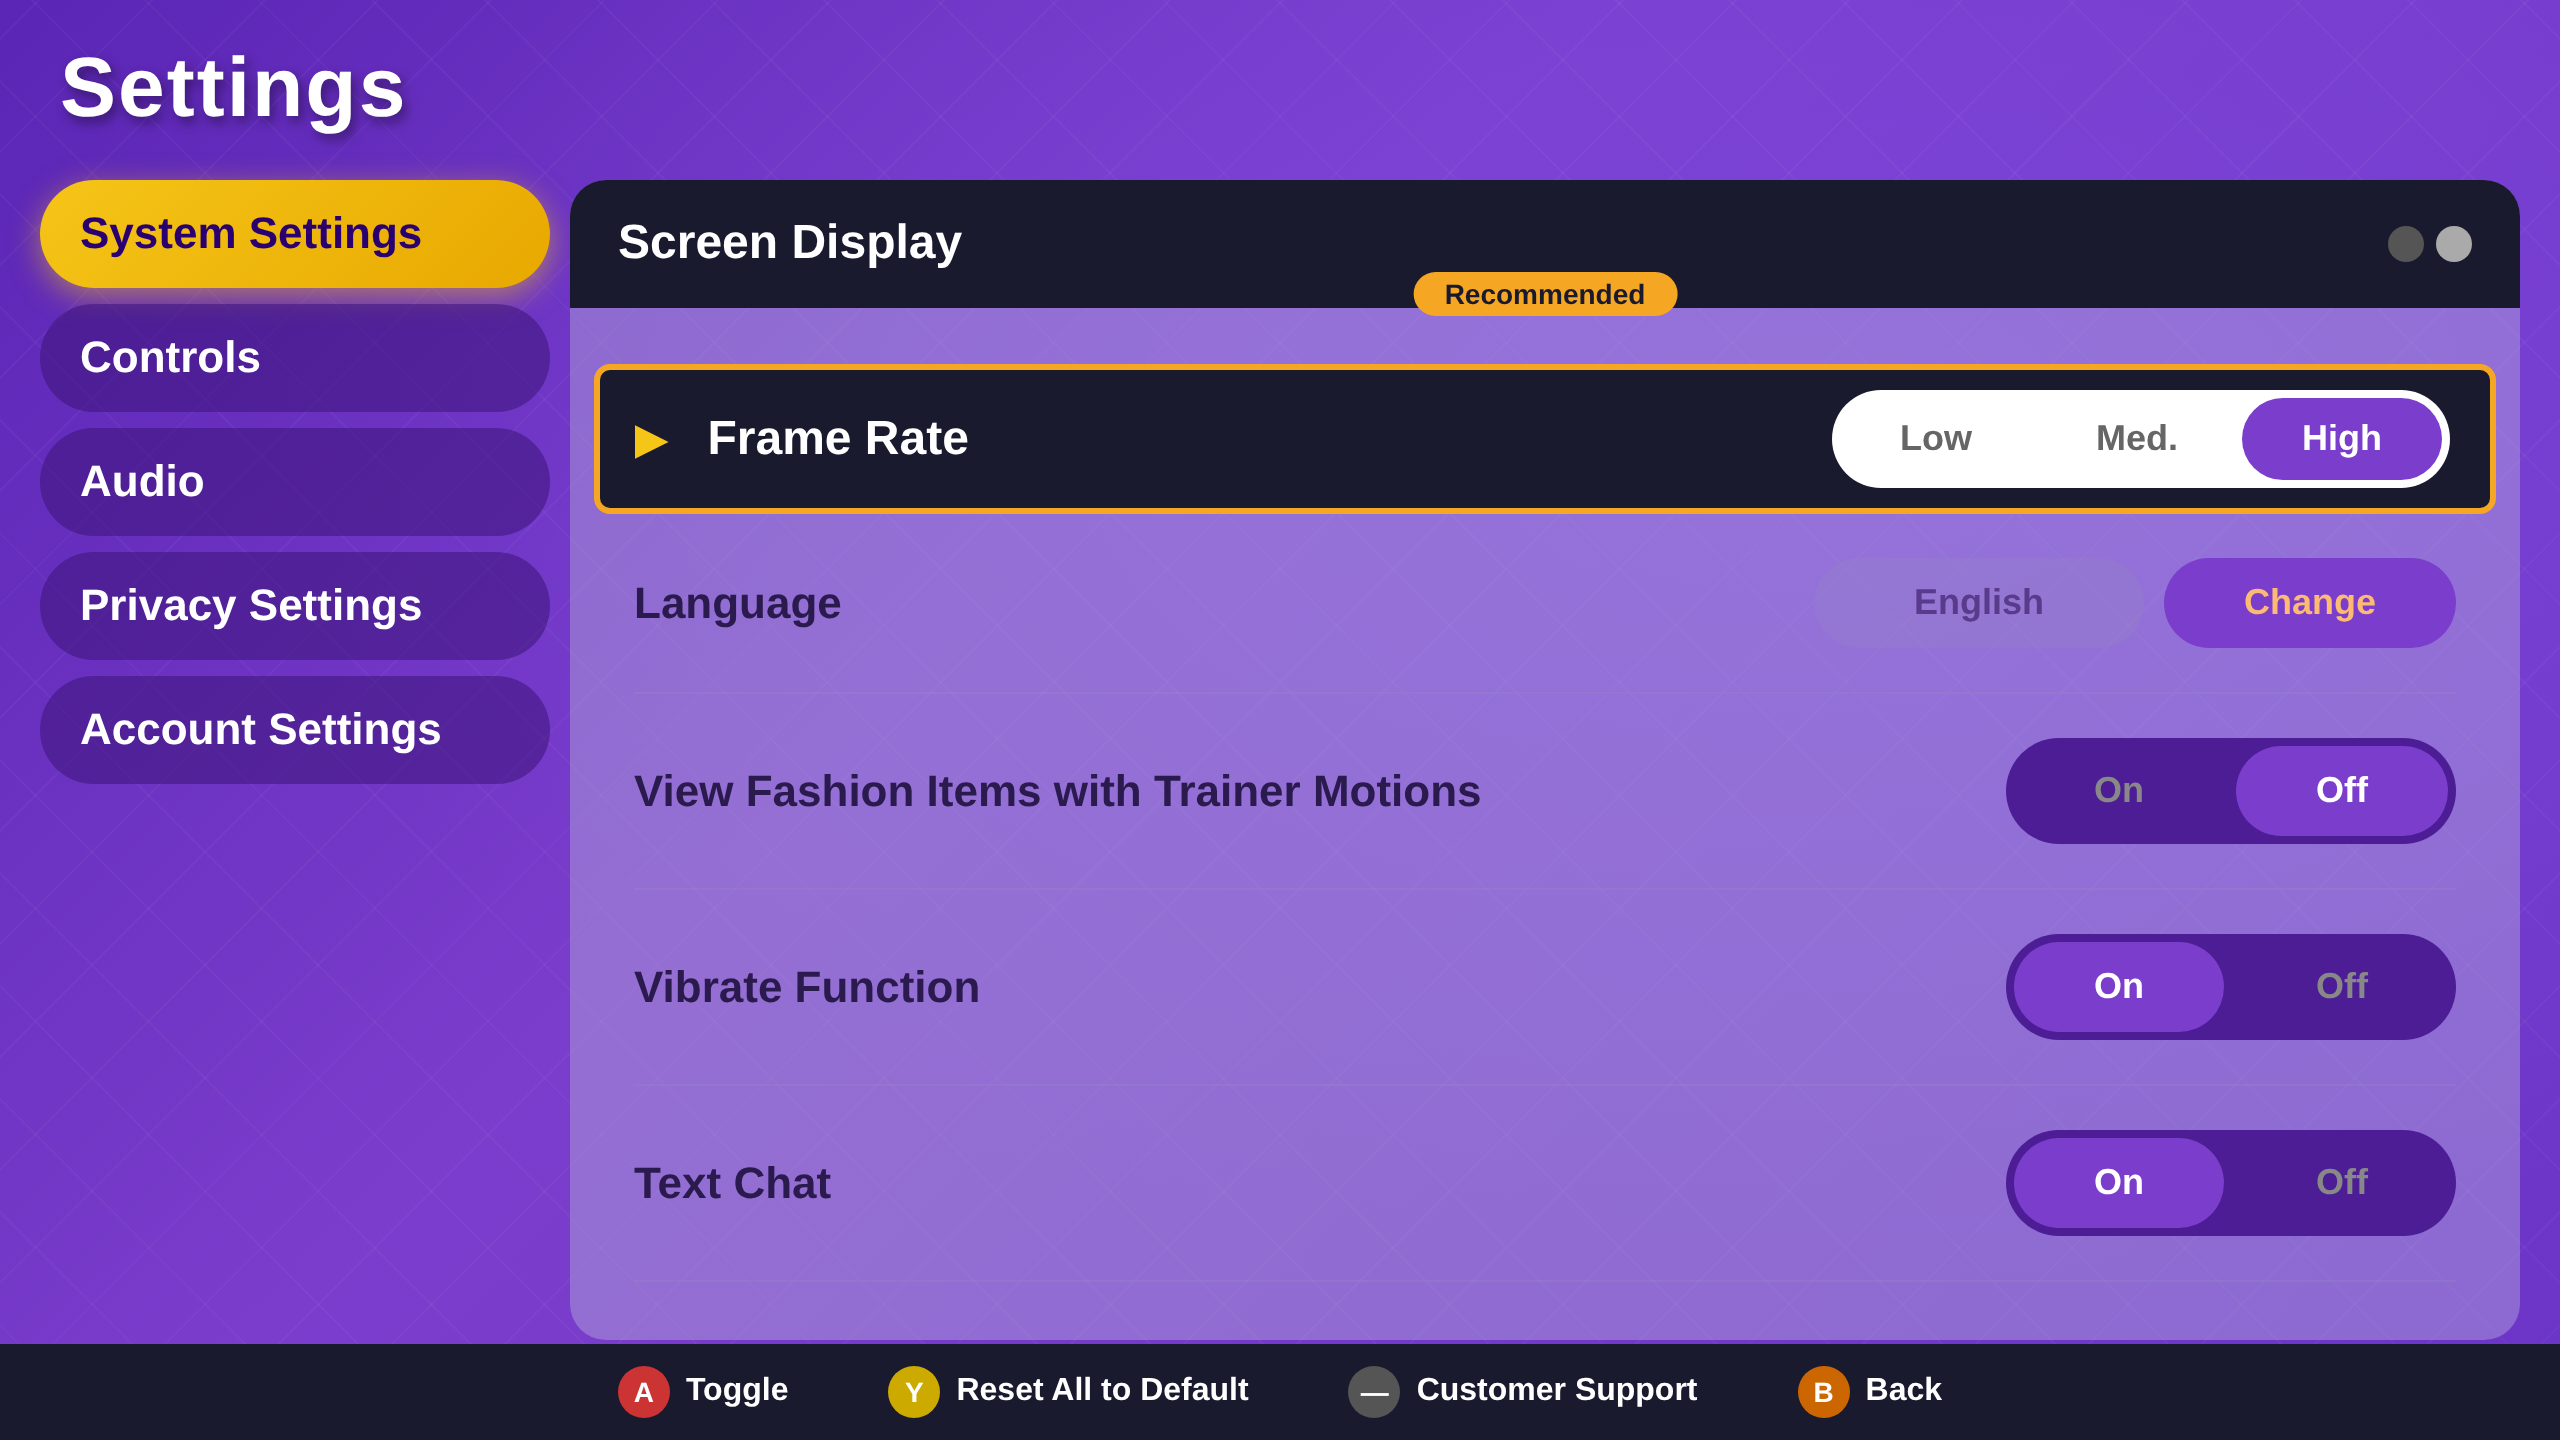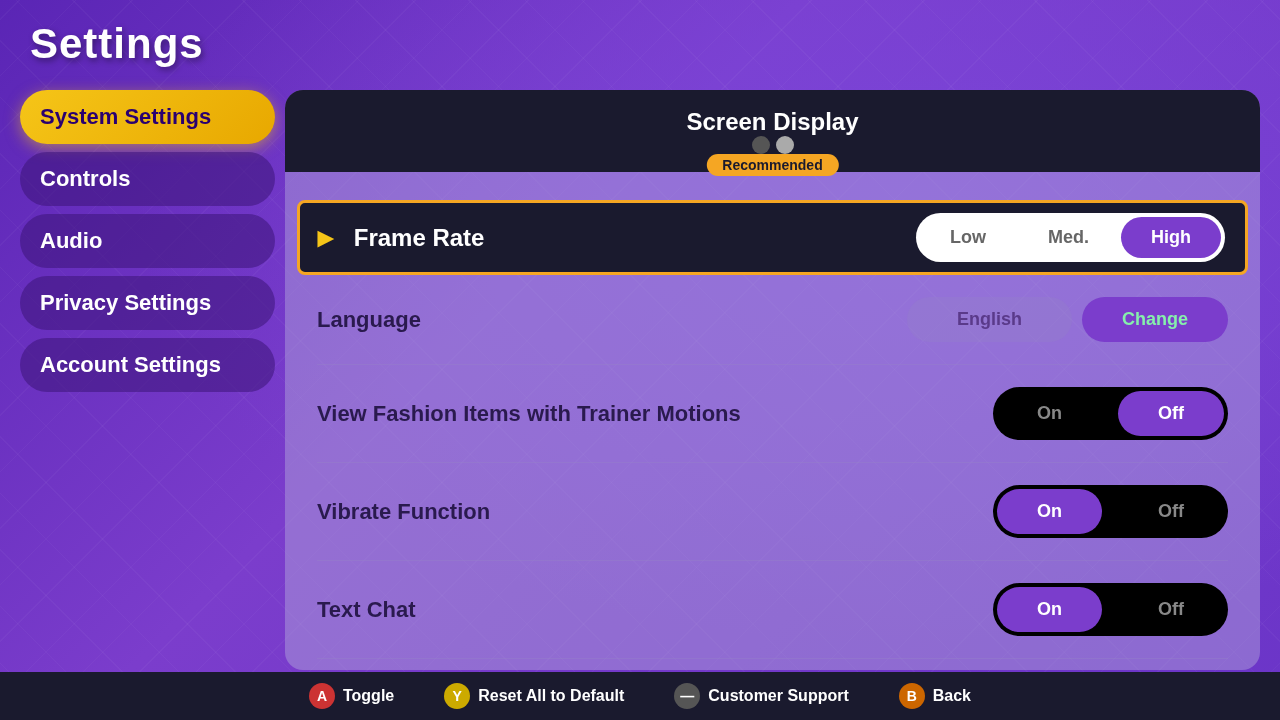--- a/index.html
+++ b/index.html
@@ -79,28 +79,27 @@
       background: rgba(180, 170, 220, 0.45);
       border-radius: 18px;
       padding: 0;
       overflow: hidden;
     }
 
     
     .section-header {
       background: #1a1a2e;
       color: white;
-      padding: 18px 36px;
+      padding: 18px 24px;
       font-size: 24px;
       font-weight: 700;
       display: flex;
       align-items: center;
       justify-content: space-between;
       border-radius: 14px 14px 0 0;
-      flex-direction: column;
     }
 
     .header-dots {
       display: flex;
       gap: 6px;
     }
     .header-dot {
       width: 18px;
       height: 18px;
       border-radius: 50%;
@@ -207,37 +206,37 @@
       background: rgba(150, 130, 200, 0.3);
       color: #5a3a8a;
       padding: 12px 50px;
       border-radius: 25px;
       font-size: 18px;
       font-weight: 600;
     }
 
     .change-btn {
       background: #7b3dcc;
-      color: #86efac;
+      color: #fdba74;
       padding: 12px 40px;
       border-radius: 25px;
       font-size: 18px;
       font-weight: 700;
       cursor: pointer;
       border: none;
     }
 
     
     .on-off-group {
       display: flex;
-      background: #000000;
+      background: #4c1d95;
       border-radius: 30px;
       overflow: hidden;
       padding: 4px;
-      gap: 16px;
+      gap: 6px;
     }
 
     .on-btn, .off-btn {
       padding: 12px 40px;
       border-radius: 25px;
       font-size: 18px;
       font-weight: 700;
       cursor: pointer;
       border: none;
       background: transparent;

